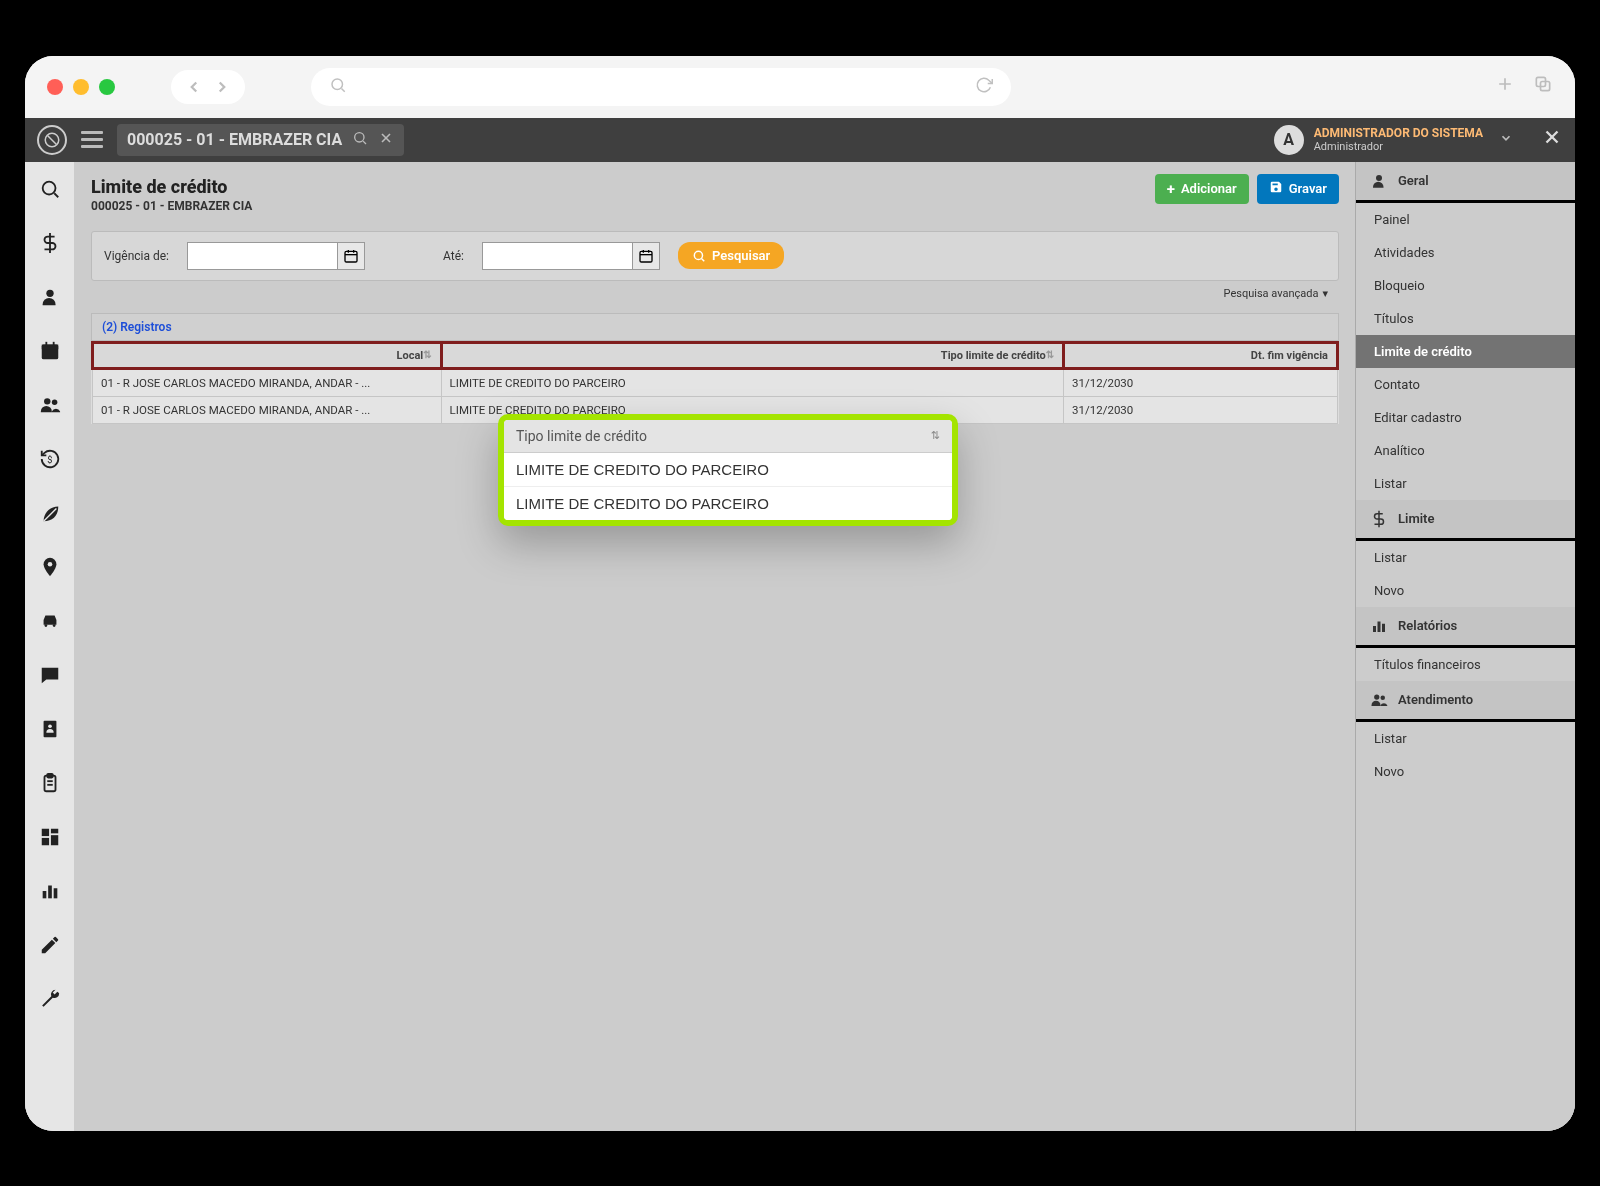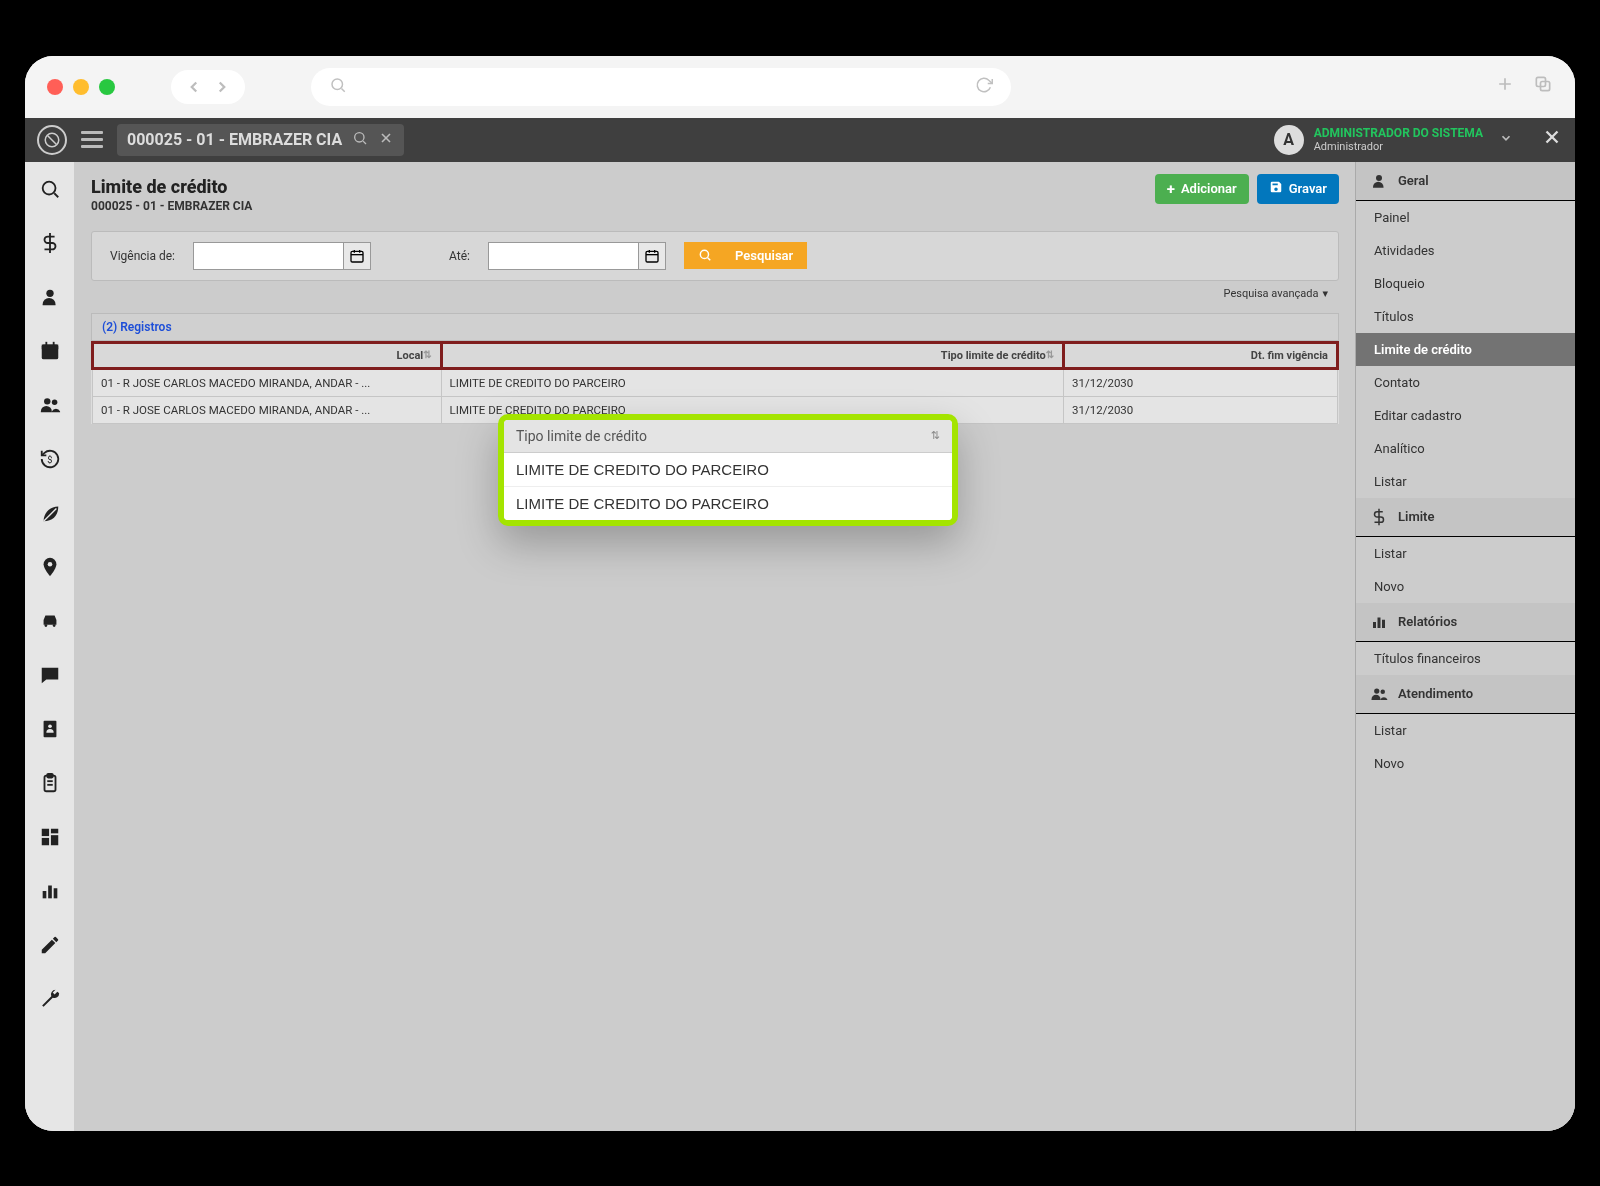--- a/index.html
+++ b/index.html
@@ -27,21 +27,21 @@
 
 .topbar { height: 44px; background: #3f3f3f; display: flex; align-items: center; padding: 0 12px; gap: 14px; color: #fff; }
 .logo-circle { width: 30px; height: 30px; border: 2px solid #ccc; border-radius: 50%; display: flex; align-items: center; justify-content: center; }
 .logo-circle svg { width: 18px; height: 18px; }
 .hamburger { display: flex; flex-direction: column; gap: 4px; cursor: pointer; }
 .hamburger span { width: 22px; height: 3px; background: #bbb; border-radius: 1px; }
 .crumb-pill { background: #555; border-radius: 4px; padding: 6px 10px; display: flex; align-items: center; gap: 10px; color: #ddd; font-weight: 700; font-size: 16px; }
 .crumb-pill .ic { color: #bbb; font-size: 16px; }
 .user-block { margin-left: auto; display: flex; align-items: center; gap: 10px; }
 .avatar { width: 30px; height: 30px; border-radius: 50%; background: #ddd; color: #333; display: flex; align-items: center; justify-content: center; font-weight: 700; }
-.user-block .uname { font-size: 12px; font-weight: 700; color: #22c55e; line-height: 1.2; }
+.user-block .uname { font-size: 12px; font-weight: 700; color: #fdba74; line-height: 1.2; }
 .user-block .urole { font-size: 11px; color: #ccc; }
 .topbar .chev { color: #bbb; font-size: 14px; margin-left: 6px; }
 .topbar .closex { margin-left: 14px; color: #ddd; font-size: 22px; cursor: pointer; }
 
 
 .workspace { flex: 1; display: flex; overflow: hidden; }
 
 
 .leftrail { width: 50px; background: #e6e6e6; display: flex; flex-direction: column; align-items: center; padding-top: 10px; gap: 20px; border-right: 1px solid #ccc; }
 .leftrail .ritem { width: 40px; height: 34px; display: flex; align-items: center; justify-content: center; color: #222; cursor: pointer; }
@@ -50,45 +50,45 @@
 
 .content { flex: 1; background: #ccc; padding: 14px 16px; position: relative; overflow: hidden; }
 .page-title { font-size: 18px; font-weight: 800; color: #222; }
 .page-sub { font-size: 12px; font-weight: 700; color: #333; margin-top: 2px; }
 .actions-top { position: absolute; top: 12px; right: 16px; display: flex; gap: 8px; }
 .btn { border: none; border-radius: 4px; padding: 6px 12px; font-size: 13px; font-weight: 600; color: #fff; display: flex; align-items: center; gap: 6px; cursor: pointer; }
 .btn-add { background: #4caf50; }
 .btn-save { background: #0277bd; }
 .btn .plus { font-size: 15px; font-weight: 700; }
 
-.filter-row { margin-top: 18px; background: #d7d7d7; border: 1px solid #bbb; border-radius: 3px; padding: 10px 18px; display: flex; align-items: center; gap: 18px; position: relative; }
+.filter-row { margin-top: 18px; background: #d7d7d7; border: 1px solid #bbb; border-radius: 3px; padding: 10px 12px; display: flex; align-items: center; gap: 18px; position: relative; }
 .flabel { font-size: 12px; color: #333; }
 .date-input { display: flex; align-items: center; }
 .date-input input { width: 150px; height: 28px; background: #fff; border: 1px solid #999; border-right: none; padding: 0 6px; font-size: 12px; }
 .date-input .cal { width: 28px; height: 28px; border: 1px solid #999; background: #e8e8e8; display: flex; align-items: center; justify-content: center; }
-.btn-search { background: #f5a623; color: #fff; padding: 6px 14px; border-radius: 0; border: none; font-size: 13px; font-weight: 600; display: flex; gap: 23px; cursor: pointer; }
+.btn-search { background: #f5a623; color: #fff; padding: 6px 14px; border-radius: 12px; border: none; font-size: 13px; font-weight: 600; display: flex; align-items: center; gap: 6px; cursor: pointer; }
 .adv-search { position: absolute; right: 10px; bottom: -20px; font-size: 11px; color: #333; display: flex; align-items: center; gap: 4px; cursor: pointer; }
 
 .table-wrap { margin-top: 32px; }
 .table-count { background: #d0d0d0; border: 1px solid #bbb; padding: 6px 10px; font-size: 12px; font-weight: 600; color: #1d4ed8; }
 .grid { width: 100%; border-collapse: collapse; background: #ddd; }
 .grid th { background: #d9d9d9; font-size: 11px; font-weight: 700; color: #444; text-align: right; padding: 5px 8px; border: 3px solid #7f1d1d; position: relative; }
 .grid th .sort { float: right; color: #999; font-size: 10px; }
 .grid td { font-size: 11.5px; color: #333; padding: 6px 8px; border: 1px solid #c5c5c5; background: #e4e4e4; }
 
 
 .highlight-box { position: absolute; top: 358px; left: 473px; width: 460px; border: 6px solid #a4e400; border-radius: 10px; background: #fff; box-shadow: 0 18px 40px rgba(0,0,0,0.25); z-index: 50; overflow: hidden; }
 .hl-head { background: #e4e4e4; padding: 8px 12px; font-size: 14px; color: #555; display: flex; align-items: center; justify-content: space-between; border-bottom: 1px solid #ccc; }
 .hl-head .sort2 { color: #888; font-size: 11px; }
 .hl-row { padding: 8px 12px; font-size: 15px; font-family: Verdana, Arial, sans-serif; color: #333; border-bottom: 1px solid #eee; background: #fff; }
 .hl-row:last-child { border-bottom: none; }
 
 
 .rightbar { width: 220px; background: #ccc; border-left: 1px solid #aaa; display: flex; flex-direction: column; font-size: 13px; }
-.rb-section { background: #c4c4c4; padding: 10px 14px; display: flex; align-items: center; gap: 10px; font-weight: 600; color: #333; border-bottom: 1px solid #000000; }
+.rb-section { background: #c4c4c4; padding: 10px 14px; display: flex; align-items: center; gap: 10px; font-weight: 600; color: #333; border-bottom: 3px solid #000000; }
 .rb-section svg { width: 18px; height: 18px; }
 .rb-item { padding: 9px 18px; font-size: 13px; color: #333; cursor: pointer; }
 .rb-item.active { background: #737373; color: #fff; font-weight: 600; }
 </style>
 </head>
 <body>
 
 <div class="device-frame">
 
   <div class="browser-chrome">

